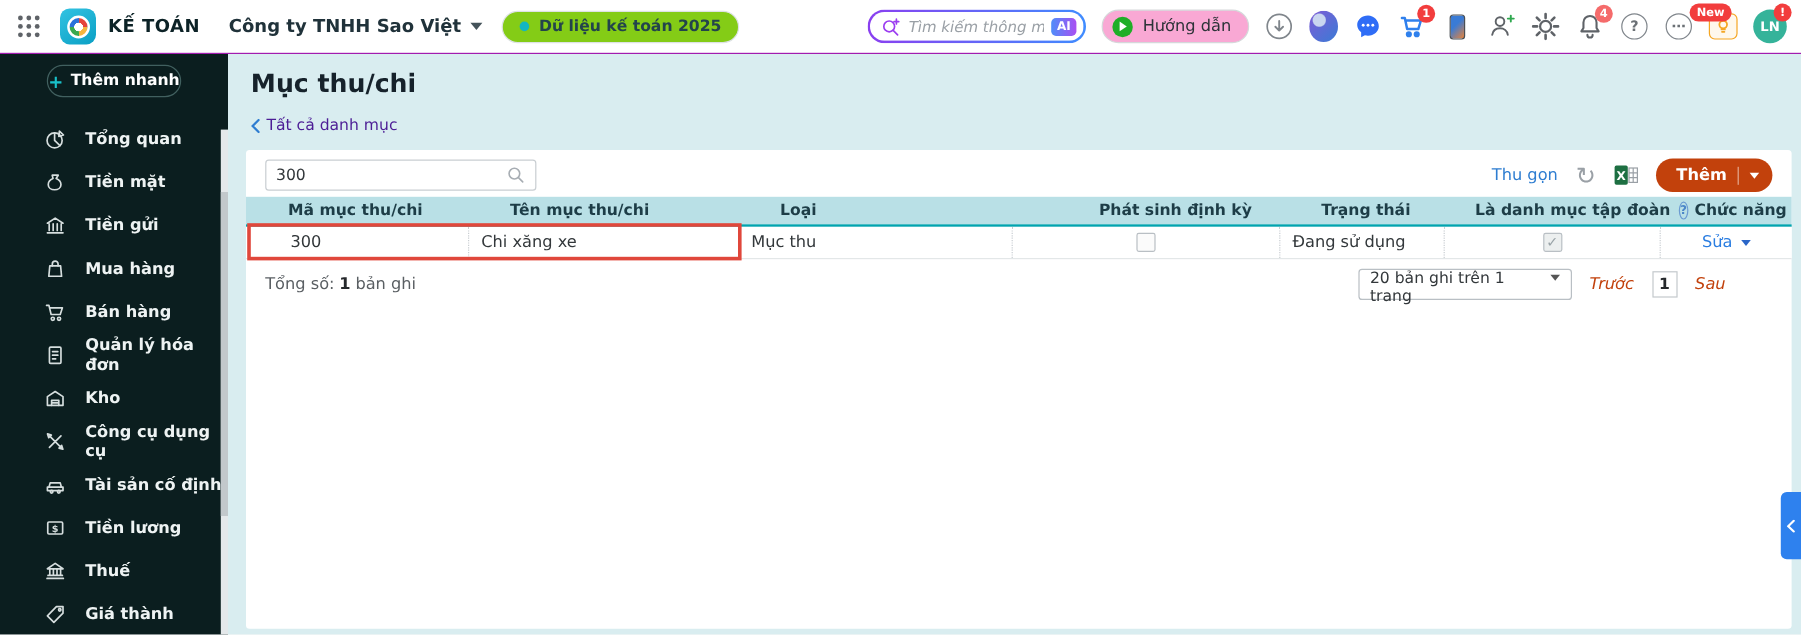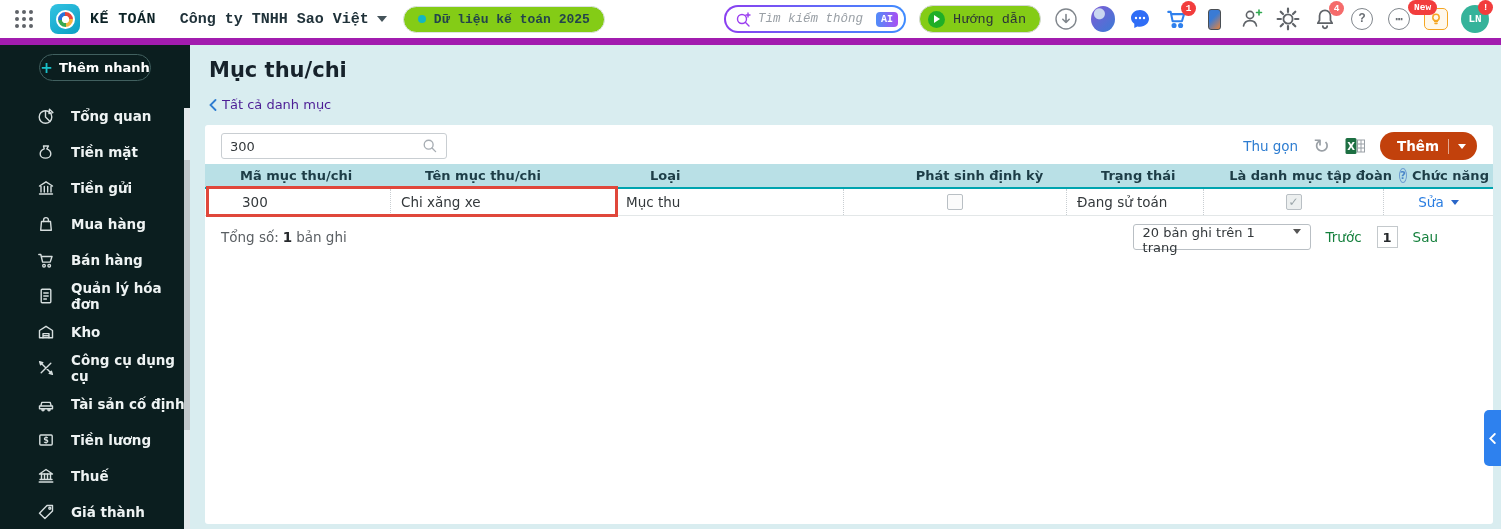--- a/index.html
+++ b/index.html
@@ -1,41 +1,41 @@
 <!DOCTYPE html>
 <html><head>
 <meta charset="utf-8">
 <style>
   * { margin:0; padding:0; box-sizing:border-box; }
   body { font-family:"DejaVu Sans","Liberation Sans",sans-serif; background:#fff; }
   .screen { position:relative; width:1501px; height:529px; background:#fff; overflow:hidden; outline:1px solid #c9ced1; }
 
   
-  .topbar { position:absolute; top:0; left:0; width:100%; height:45px; background:#fff; border-bottom:7px solid #a21caf; display:flex; align-items:center; padding:12px 12px;font-family:Liberation Mono, monospace; }
+  .topbar { position:absolute; top:0; left:0; width:100%; height:45px; background:#fff; border-bottom:1px solid #a21caf; display:flex; align-items:center; padding:12px 12px; }
   .tb-left { display:flex; align-items:center; }
   .apps-grid { width:24px; height:24px; display:grid; grid-template-columns:repeat(3,1fr); gap:3px; padding:3px; cursor:pointer; }
   .apps-grid i { width:4px; height:4px; border-radius:50%; background:#5f6368; }
   .logo { width:30px; height:30px; border-radius:8px; margin-left:14px; background:linear-gradient(145deg,#33c3e2,#0a9fc4); display:flex; align-items:center; justify-content:center; }
   .logo-core { width:19px; height:19px; border-radius:50%; border:2px solid #fff;
       background: radial-gradient(circle at center,#fff 0 3.5px,transparent 3.8px),
       conic-gradient(#e5453c 0 90deg,#f4b63f 90deg 180deg,#39a94f 180deg 270deg,#2a71d9 270deg 360deg); }
   .app-name { margin-left:10px; font-size:15px; font-weight:800; letter-spacing:.4px; color:#0c2226; }
   .company { margin-left:24px; font-size:15px; font-weight:600; color:#20323a; display:flex; align-items:center; gap:8px; cursor:pointer; }
   .chev-down { width:0; height:0; border:5px solid transparent; border-top:6px solid #44535a; margin-top:4px; }
   .dataset-pill { margin-left:16px; display:flex; align-items:center; gap:8px; border:1px solid #dde2e4; border-radius:15px; padding:5px 14px; font-size:13px; font-weight:600; color:#23444c; background:#84cc16; cursor:pointer; }
   .teal-dot { width:8px; height:8px; border-radius:50%; background:#13b6c2; }
 
   .tb-right { margin-left:auto; display:flex; align-items:center; gap:13px; }
   .smart-search { width:182px; height:28px; border-radius:15px; border:2px solid transparent;
       background:linear-gradient(#fff,#fff) padding-box, linear-gradient(90deg,#8a3ff0,#3f8cff) border-box;
       display:flex; align-items:center; padding:0 6px 0 9px; gap:6px; }
   .smart-search input { border:none; outline:none; flex:1; min-width:0; font-size:12.5px; font-style:italic; color:#555; background:transparent; font-family:inherit; }
   .smart-search input::placeholder { color:#9aa0a6; }
   .ai-badge { font-size:10px; font-weight:700; color:#fff; background:linear-gradient(90deg,#4f8df9,#a94ff2); border-radius:4px; padding:2px 5px; }
-  .guide-btn { height:28px; border:1px solid #d5d8da; border-radius:15px; background:#84cc16; display:flex; align-items:center; gap:8px; padding:0 14px 0 8px; font-size:13.5px; color:#2c3338; cursor:pointer; }
+  .guide-btn { height:28px; border:1px solid #d5d8da; border-radius:15px; background:#f9a8d4; display:flex; align-items:center; gap:8px; padding:0 14px 0 8px; font-size:13.5px; color:#2c3338; cursor:pointer; }
   .play-ic { width:17px; height:17px; border-radius:50%; background:#1fae27; display:flex; align-items:center; justify-content:center; }
   .play-ic i { width:0; height:0; border:4px solid transparent; border-left:6px solid #fff; margin-left:4px; }
   .tb-ic { position:relative; width:24px; height:24px; display:flex; align-items:center; justify-content:center; cursor:pointer; }
   .ring { width:22px; height:22px; border:1.5px solid #80868c; border-radius:50%; display:flex; align-items:center; justify-content:center; color:#6b7075; font-size:12px; font-weight:700; }
   .support-avatar { width:26px; height:26px; border-radius:50%; background:radial-gradient(circle at 35% 30%,#c9d6f0 0 5px,transparent 6px),linear-gradient(135deg,#7f5bd6,#3a7bd5); }
   .badge { position:absolute; top:-6px; right:-7px; min-width:15px; height:15px; border-radius:8px; background:#f23d3d; color:#fff; font-size:9.5px; font-weight:700; display:flex; align-items:center; justify-content:center; padding:0 3px; }
   .badge.pink { background:#f56b6b; }
   .new-pill { position:absolute; top:-7px; left:-16px; background:#f23d3d; color:#fff; font-size:9.5px; font-weight:700; border-radius:8px; padding:2px 6px; z-index:2; }
   .user-avatar { position:relative; width:28px; height:28px; border-radius:50%; background:#35b39a; color:#fff; font-size:11px; font-weight:700; display:flex; align-items:center; justify-content:center; cursor:pointer; }
   .user-avatar .badge { top:-5px; right:-4px; }
@@ -84,21 +84,21 @@
   .checkbox.checked { background:#ecefef; color:#9aa4a8; font-size:12px; font-weight:700; }
   .action { color:#2a7de1; display:flex; align-items:center; gap:7px; cursor:pointer; }
   .caret-b { width:0; height:0; border:4px solid transparent; border-top:5px solid #2a66c8; margin-top:4px; }
   .red-rect { position:absolute; top:61px; left:1px; width:412px; height:31px; border:3px solid #e0473b; pointer-events:none; z-index:5; }
 
   .tfoot { position:absolute; top:97px; left:16px; right:55px; height:30px; display:flex; align-items:center; font-size:13.5px; color:#5a5f63; }
   .tfoot b { color:#26292c; margin:0 4px; }
   .pager { margin-left:auto; display:flex; align-items:center; gap:15px; }
   .page-size { width:178px; height:26px; border:1px solid #b9bfc4; border-radius:3px; display:flex; align-items:flex-start; padding:0 9px; color:#33383b; font-size:13px; cursor:pointer; background:#fff; }
   .page-size .caret-g { margin-left:auto; width:0; height:0; border:4px solid transparent; border-top:5px solid #555; margin-top:4px; }
-  .muted { color:#15803d; cursor:pointer; }
+  .muted { color:#c2410c; cursor:pointer;font-style:italic; }
   .page-box { width:21px; height:22px; border:1px solid #c4c9cc; display:flex; align-items:center; justify-content:center; font-weight:700; color:#26292c; font-size:13px; }
 
   .side-tab { position:absolute; right:0; top:365px; width:17px; height:56px; background:#2e81ee; border-radius:5px 0 0 5px; display:flex; align-items:center; justify-content:center; color:#fff; font-size:12px; font-weight:700; cursor:pointer; }
   svg.ic { stroke:#d6dede; fill:none; stroke-width:1.4; stroke-linecap:round; stroke-linejoin:round; }
   svg.gic { stroke:#5f6368; fill:none; stroke-width:1.6; stroke-linecap:round; stroke-linejoin:round; }
 </style>
 </head>
 <body>
 
 <div class="screen">
@@ -358,21 +358,21 @@
           </div>
           <div class="td c7">Chức năng</div>
         </div>
         <div class="tr data">
           <div class="td c1">300</div>
           <div class="td c2">Chi xăng xe</div>
           <div class="td c3">Mục thu</div>
           <div class="td c4">
               <span class="checkbox"></span>
             </div>
-          <div class="td c5">Đang sử toán</div>
+          <div class="td c5">Đang sử dụng</div>
           <div class="td c6">
               <span class="checkbox checked">✓</span>
             </div>
           <div class="td c7">
             <span class="action">
               <span>Sửa</span>
               <span class="caret-b"></span>
             </span>
           </div>
         </div>

